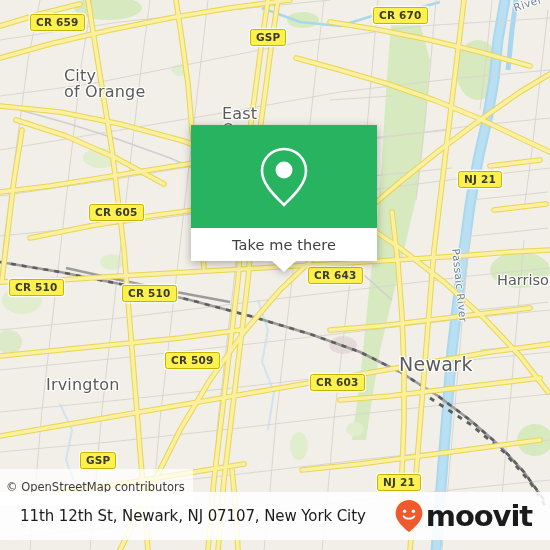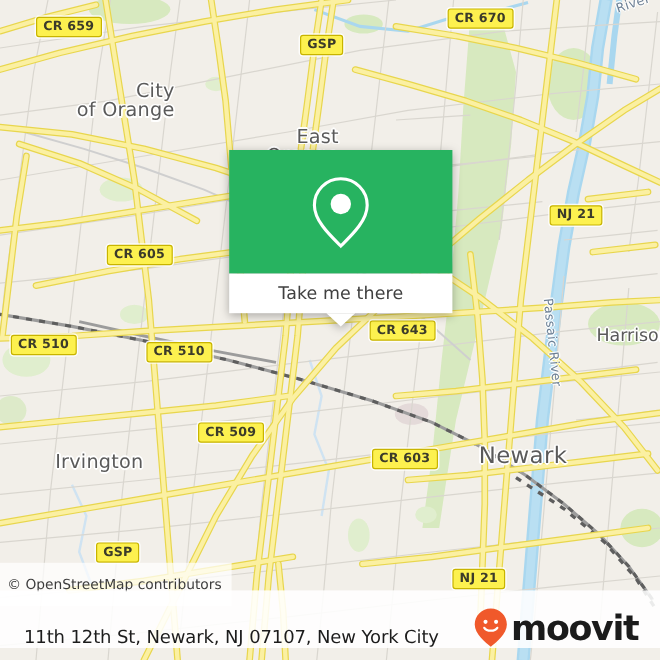--- a/index.html
+++ b/index.html
@@ -37,21 +37,21 @@
     white-space: nowrap;
     text-shadow:
        1.4px 0 0 rgba(255,255,255,.95), -1.4px 0 0 rgba(255,255,255,.95),
        0 1.4px 0 rgba(255,255,255,.95), 0 -1.4px 0 rgba(255,255,255,.95),
        1px 1px 0 rgba(255,255,255,.95), -1px -1px 0 rgba(255,255,255,.95),
        1px -1px 0 rgba(255,255,255,.95), -1px 1px 0 rgba(255,255,255,.95);
   }
   .place.city-lg { font-size: 19px; letter-spacing: .3px; }
   .place.city-md { font-size: 16px; letter-spacing: .2px; }
   .place.city-sm { font-size: 14.5px; }
-  .place.two-line { line-height: 16px; text-align: right; }
+  .place.two-line { line-height: 16px; text-align: left; }
 
   .river-label {
     position: absolute;
     color: #6c7f94;
     font-family: "DejaVu Sans", sans-serif;
     font-size: 10.5px;
     letter-spacing: .4px;
     white-space: nowrap;
     text-shadow:
        1.2px 0 0 rgba(255,255,255,.9), -1.2px 0 0 rgba(255,255,255,.9),
@@ -127,21 +127,21 @@
 
   
   #footer {
     position: absolute;
     left: 0;
     top: 492px;
     width: 550px;
     height: 48px;
     background: rgba(255,255,255,.88);
     display: flex;
-    align-items: flex-end;
+    align-items: center;
     justify-content: space-between;
     padding: 0 18px 0 20px;
     box-sizing: border-box;
   }
   #footer-address {
     color: #1c1c1c;
     font-family: "DejaVu Sans", sans-serif;
     font-size: 15px;
     letter-spacing: -.1px;
     white-space: nowrap;
@@ -308,21 +308,21 @@
     </svg>
 
     <div class="place city-md two-line" style="left:64px; top:68px;">
       <div>City</div>
       <div>of Orange</div>
     </div>
     <div class="place city-md two-line" style="left:222px; top:106px;">
       <div>East</div>
       <div>Orange</div>
     </div>
-    <div class="place city-lg" style="left:399px; top:353px;margin-top:16px;">Newark</div>
+    <div class="place city-lg" style="left:399px; top:353px;">Newark</div>
     <div class="place city-sm" style="left:497px; top:272px;">Harrison</div>
     <div class="place city-md" style="left:46px; top:375px;">Irvington</div>
 
     <div class="river-label" style="left:462px; top:248px; transform:rotate(84deg); transform-origin:left top;">Passaic River</div>
     <div class="river-label" style="left:512px; top:2px; transform:rotate(-18deg); transform-origin:left top;">River</div>
 
     <div class="shield" style="left:30px;  top:14px;">CR 659</div>
     <div class="shield" style="left:359px; top:7px;margin-left:14px;">CR 670</div>
     <div class="shield" style="left:250px; top:29px;">GSP</div>
     <div class="shield" style="left:458px; top:171px;">NJ 21</div>

